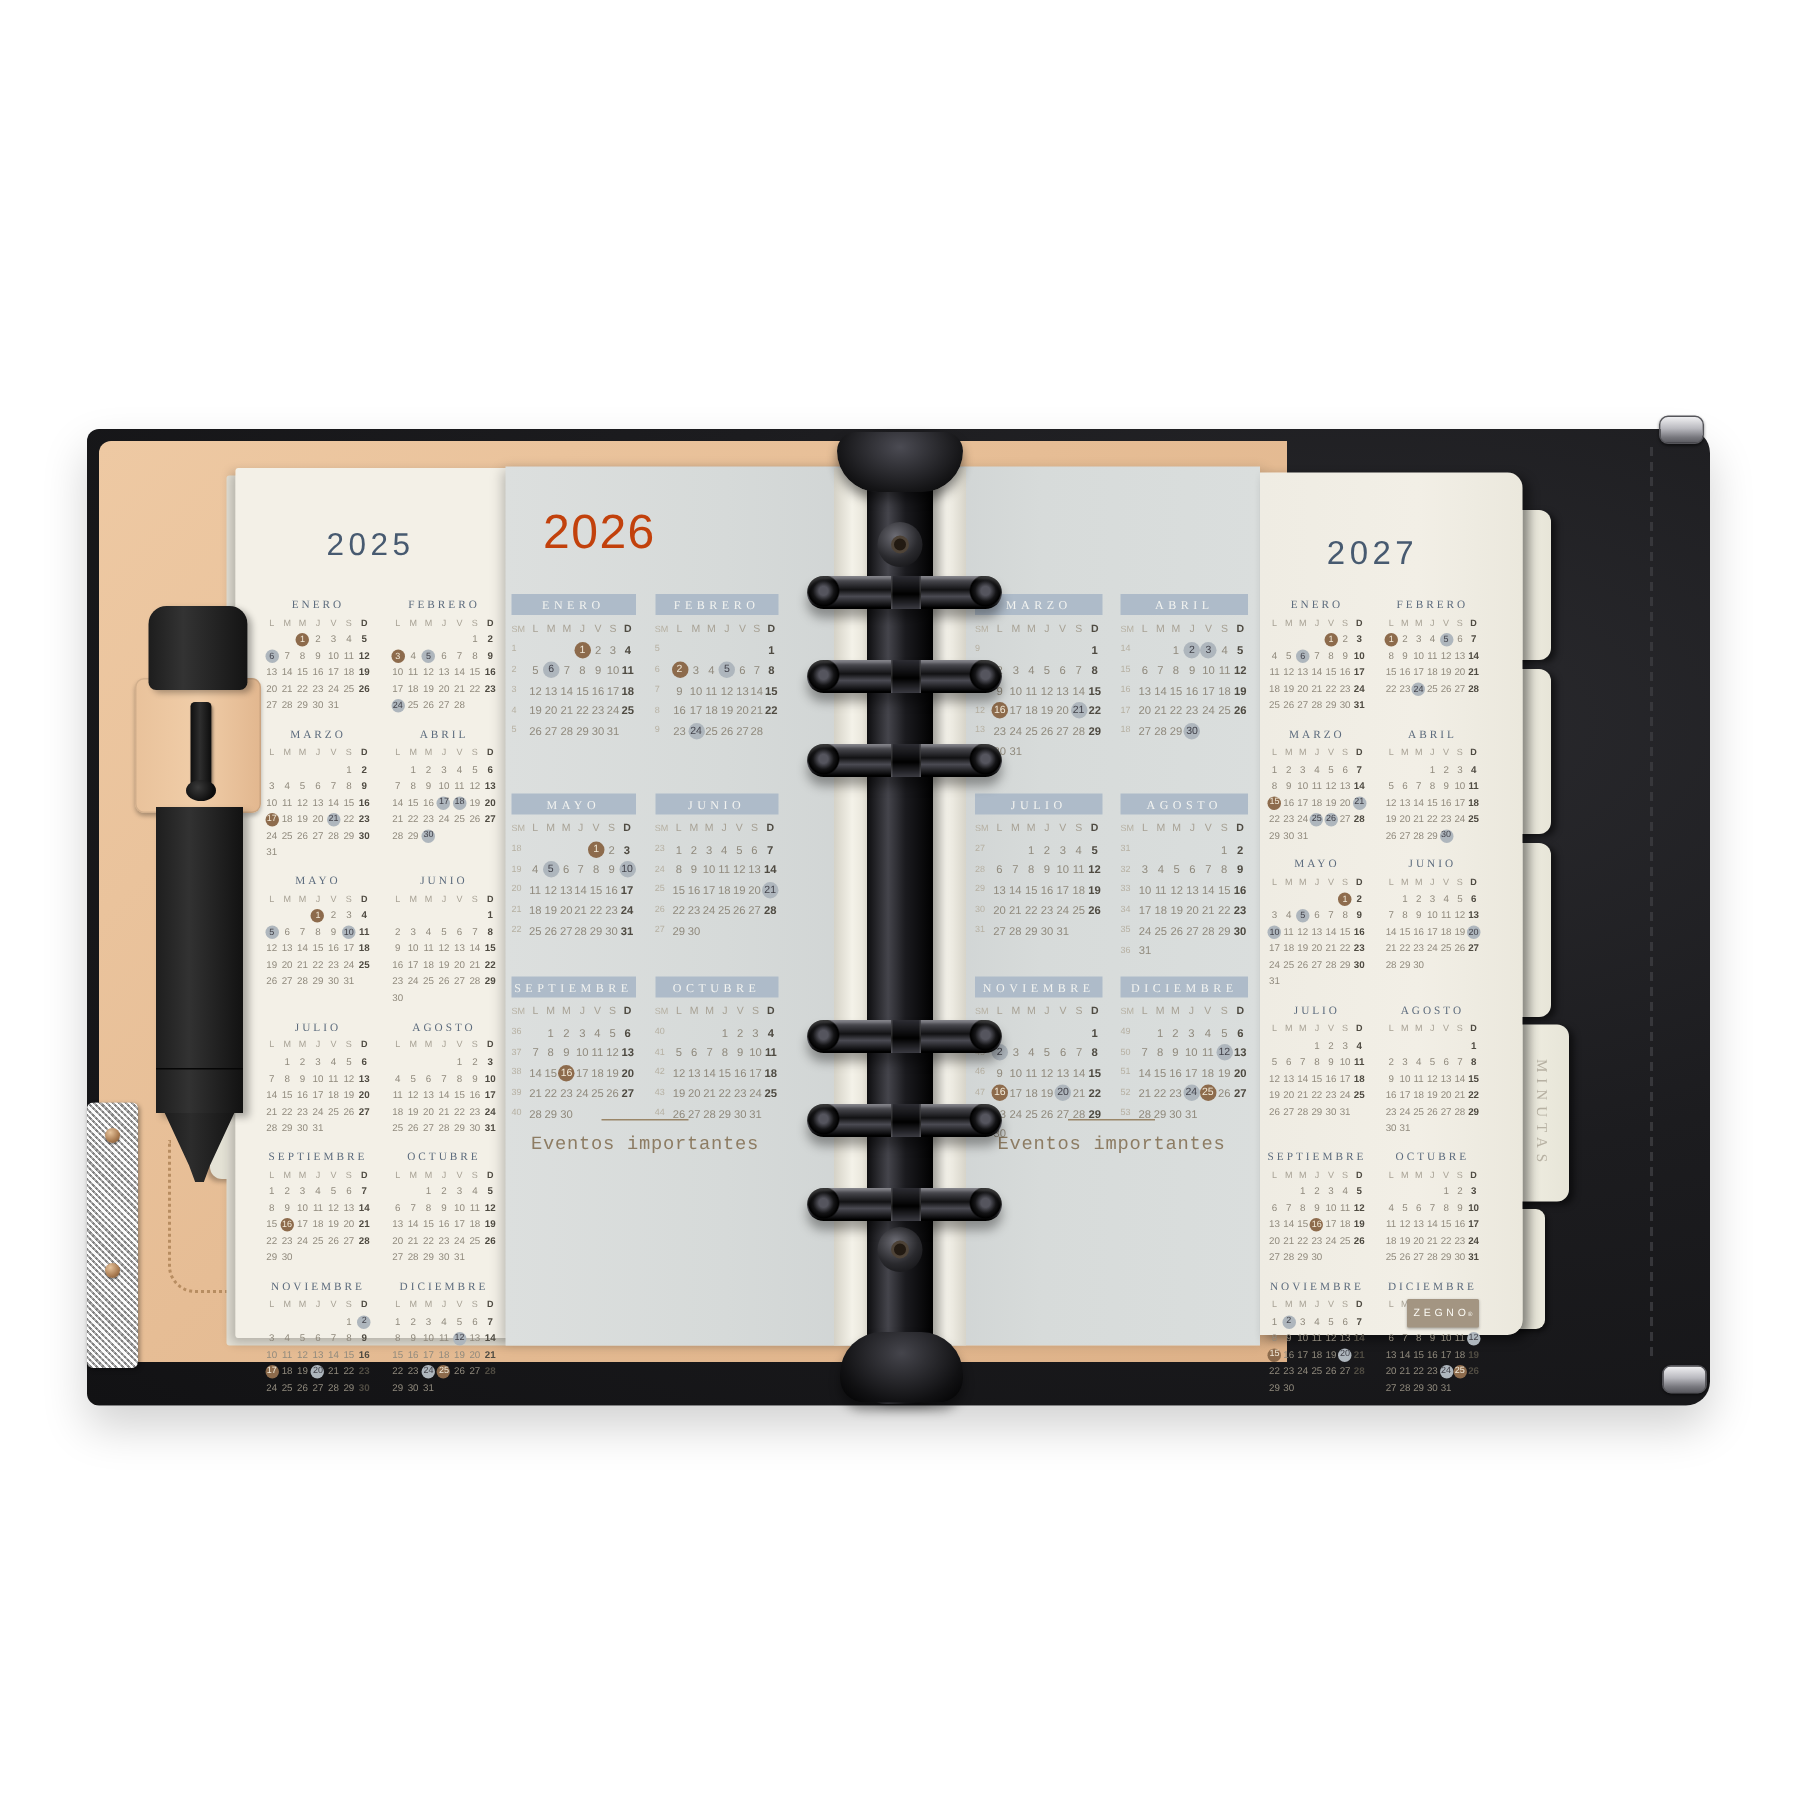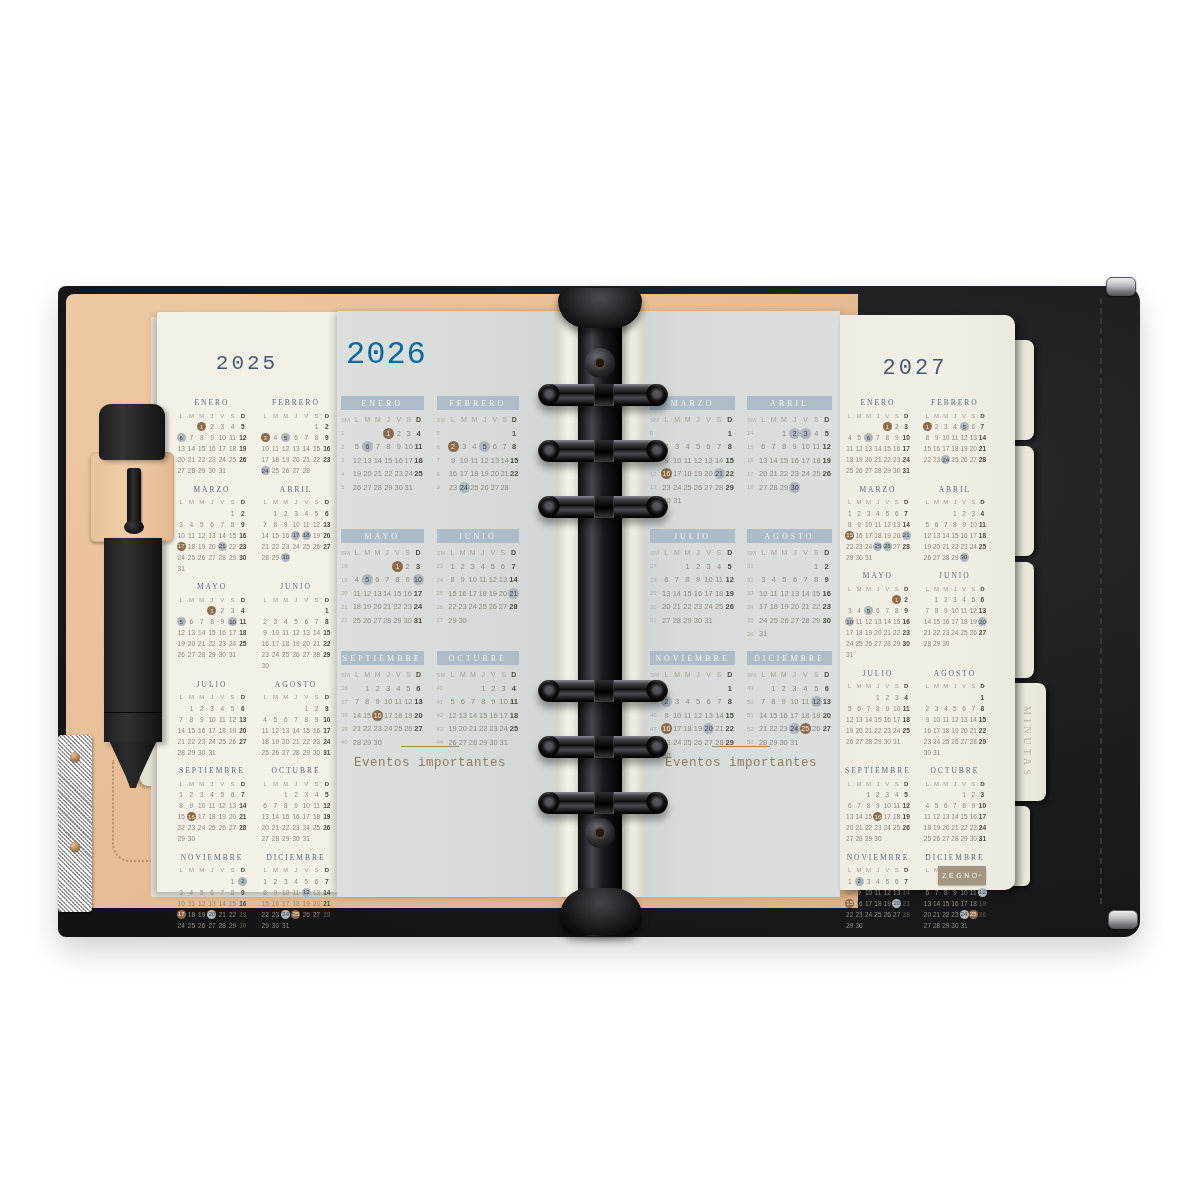--- a/index.html
+++ b/index.html
@@ -60,23 +60,23 @@
     background:linear-gradient(90deg,#dcdfde 0%,#d6dad9 55%,#cfd3d3 100%);
     box-shadow:-4px 0 8px -2px rgba(0,0,0,.25);}
   .page-g-right{left:616px;top:311px;width:224px;height:586px;
     background:linear-gradient(90deg,#cfd3d3 0%,#d7dbda 35%,#dadedd 100%);
     box-shadow:5px 0 8px -2px rgba(0,0,0,.2);}
   .page-2027{left:840px;top:315px;width:175px;height:575px;border-radius:0 10px 10px 0;
     background:linear-gradient(90deg,#efece3,#f2efe6 60%,#ebe8dd 100%);
     box-shadow:4px 3px 7px rgba(0,0,0,.45);}
 
   
-  .yt{font-family:Liberation Mono, monospace;color:#475a70;text-align:center;}
+  .yt{font-family:Liberation Sans, sans-serif;color:#475a70;text-align:center;}
   .yt-2025{left:157px;top:352px;width:180px;font-size:21px;letter-spacing:3px;}
-  .yt-2026{left:346px;top:336px;width:220px;font-size:32px;letter-spacing:1px;color:#0369a1;text-align:left;}
+  .yt-2026{left:362px;top:336px;width:220px;font-size:32px;letter-spacing:1px;color:#c2410c;text-align:left;}
   .yt-2027{left:830px;top:356px;width:170px;font-size:22px;letter-spacing:3px;}
 
   
   .calgrid{display:grid;grid-template-columns:1fr 1fr;}
   #cal-2025{left:176px;top:398px;width:156px;column-gap:12px;row-gap:9px;}
   #cal-2027{left:845px;top:398px;width:142px;column-gap:12px;row-gap:9px;}
   #cal-2026-left{left:341px;top:396px;width:178px;column-gap:13px;grid-template-rows:133px 122px auto;}
   #cal-2026-right{left:650px;top:396px;width:182px;column-gap:12px;grid-template-rows:133px 122px auto;}
 
   .month{overflow:visible;}

